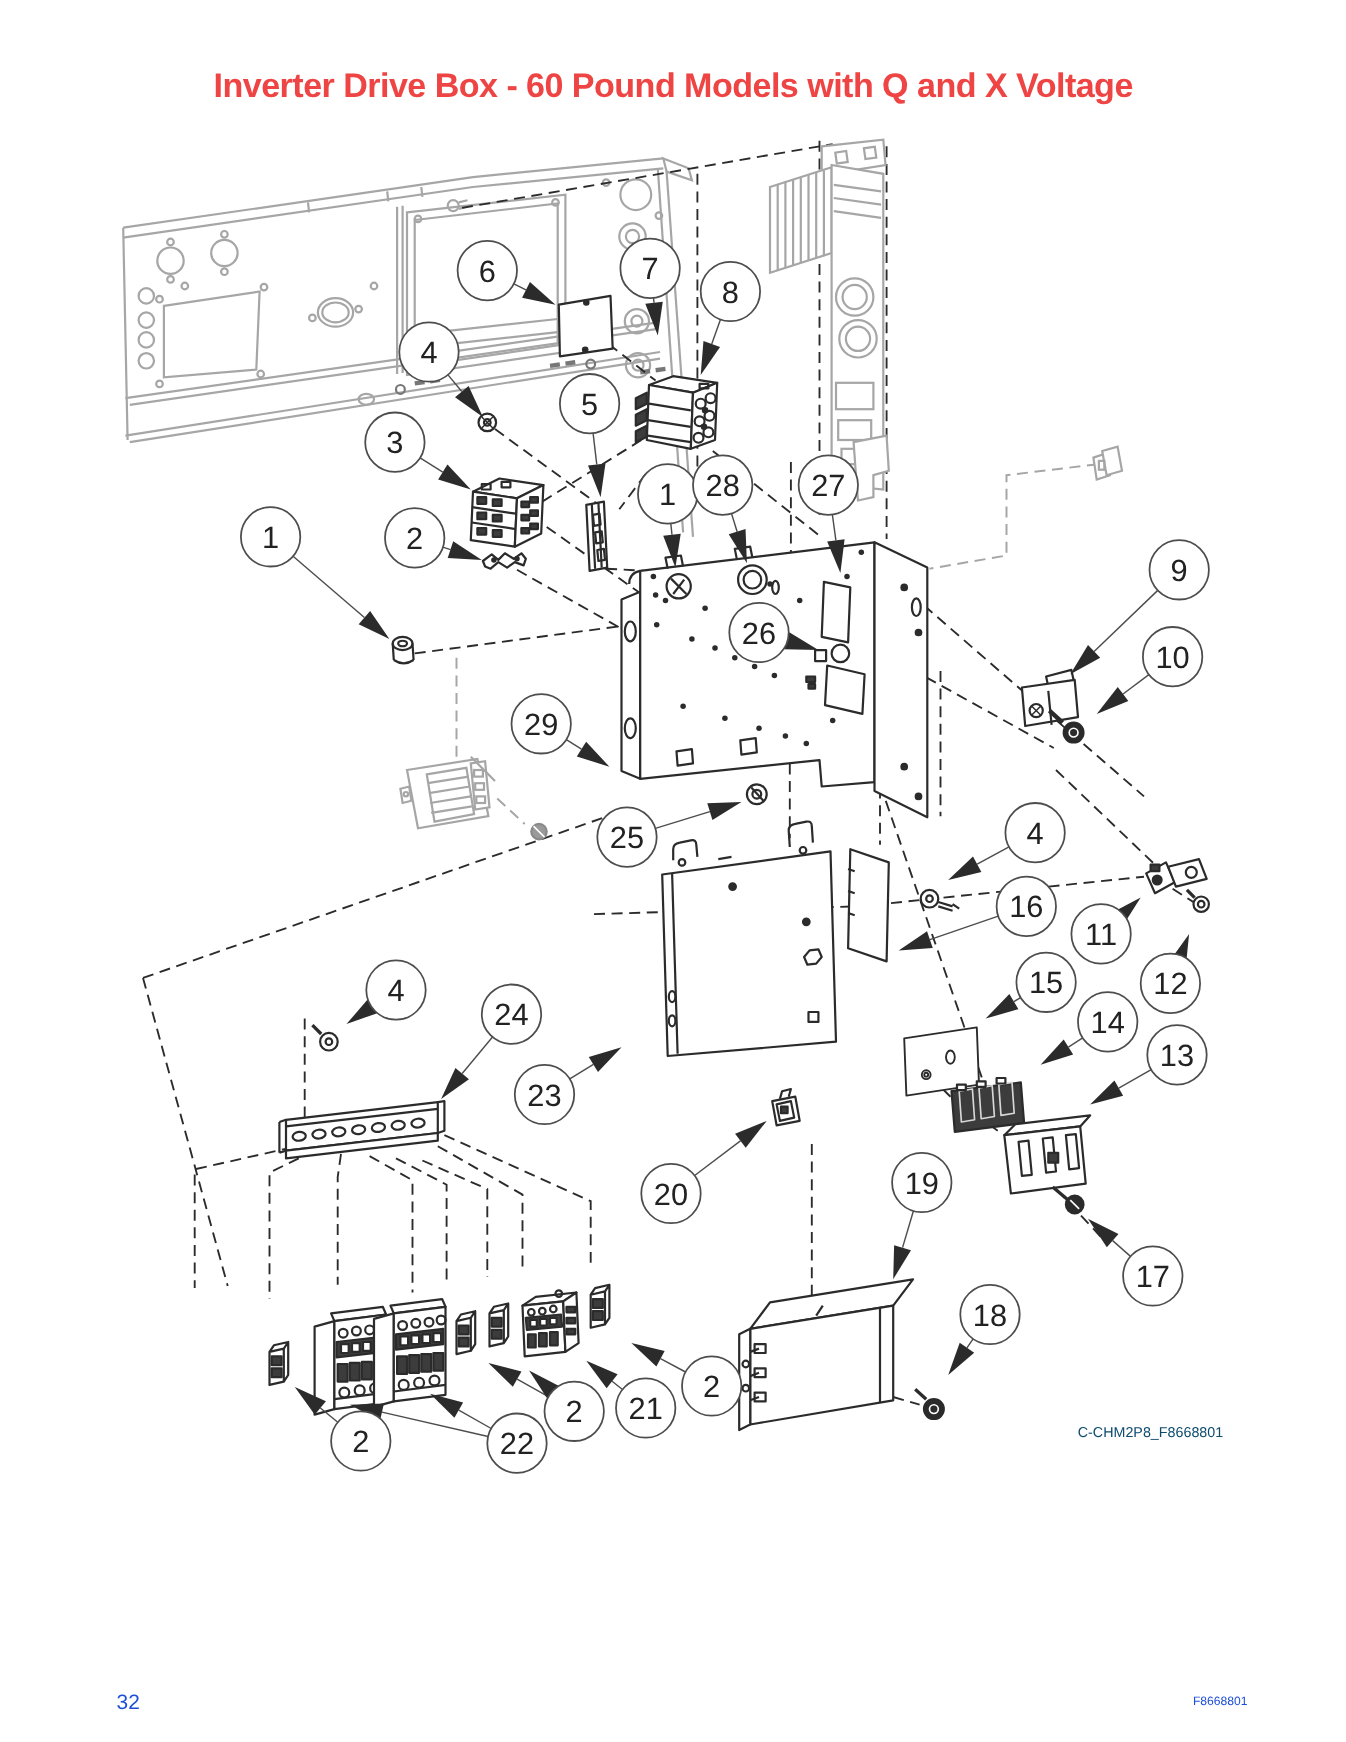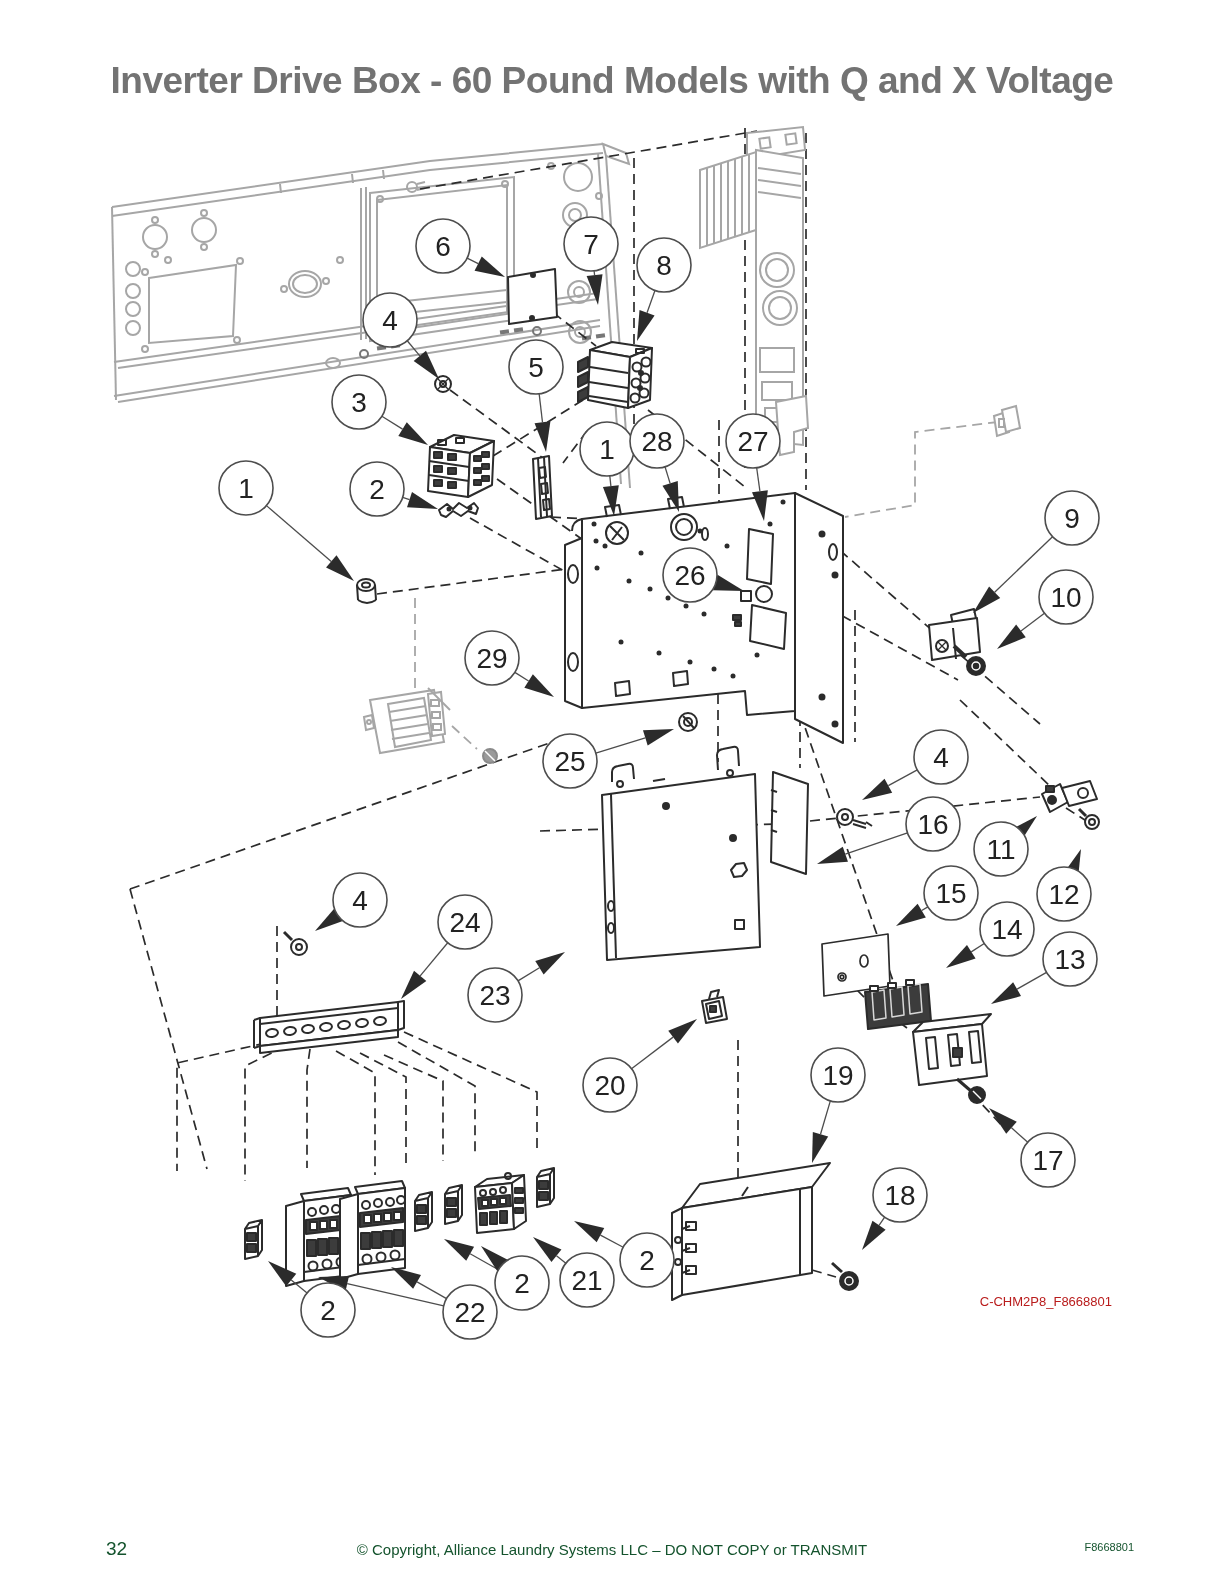--- a/index.html
+++ b/index.html
@@ -2,27 +2,27 @@
 <html><head>
 <meta charset="utf-8">
 <style>
   html,body{margin:0;padding:0;background:#e8e8e8;}
   .page{
     position:relative;width:1224px;height:1584px;background:#ffffff;
     margin:0 auto;font-family:"Liberation Sans",sans-serif;color:#1a1a1a;overflow:hidden;
   }
   .page-title{
     position:absolute;top:60px;left:0;width:100%;text-align:center;
-    font-size:37px;font-weight:bold;letter-spacing:-0.5px;color:#737373;
+    font-size:31px;font-weight:bold;letter-spacing:-0.5px;color:#ef4444;
   }
   svg.diagram{position:absolute;top:0;left:0;}
   .figure-code{
-    position:absolute;top:1294px;right:112px;font-size:13px;color:#b91c1c;
+    position:absolute;top:1294px;right:112px;font-size:13px;color:#0c4a6e;
   }
-  .footer{position:absolute;top:1538px;left:0;width:100%;height:30px;font-size:15px;color:#14532d;}
+  .footer{position:absolute;top:1538px;left:0;width:100%;height:30px;font-size:15px;color:#1d4ed8;}
   .footer .pgnum{position:absolute;left:106px;top:0;font-size:19px;}
   .footer .copy{position:absolute;left:0;width:100%;text-align:center;top:3px;font-size:15px;}
   .footer .docnum{position:absolute;right:90px;top:3px;font-size:11px;}
   .callout-text{font-family:"Liberation Sans",sans-serif;font-size:28px;fill:#222;}
 </style>
 </head>
 <body>
 
 <div class="page">
 
@@ -737,17 +737,16 @@
           <circle cx="328" cy="1310" r="27" fill="#fff" stroke="#4d4d4d" stroke-width="1.6"></circle>
           <text x="328" y="1310" text-anchor="middle" dy="10" class="callout-text">2</text>
         </g>
       </g>
   </svg>
 
   <div class="figure-code">C-CHM2P8_F8668801</div>
 
   <div class="footer">
     <span class="pgnum">32</span>
-    <span class="copy">© Copyright, Alliance Laundry Systems LLC – DO NOT COPY or TRANSMIT</span>
     <span class="docnum">F8668801</span>
   </div>
 
 </div>
 
 </body></html>

